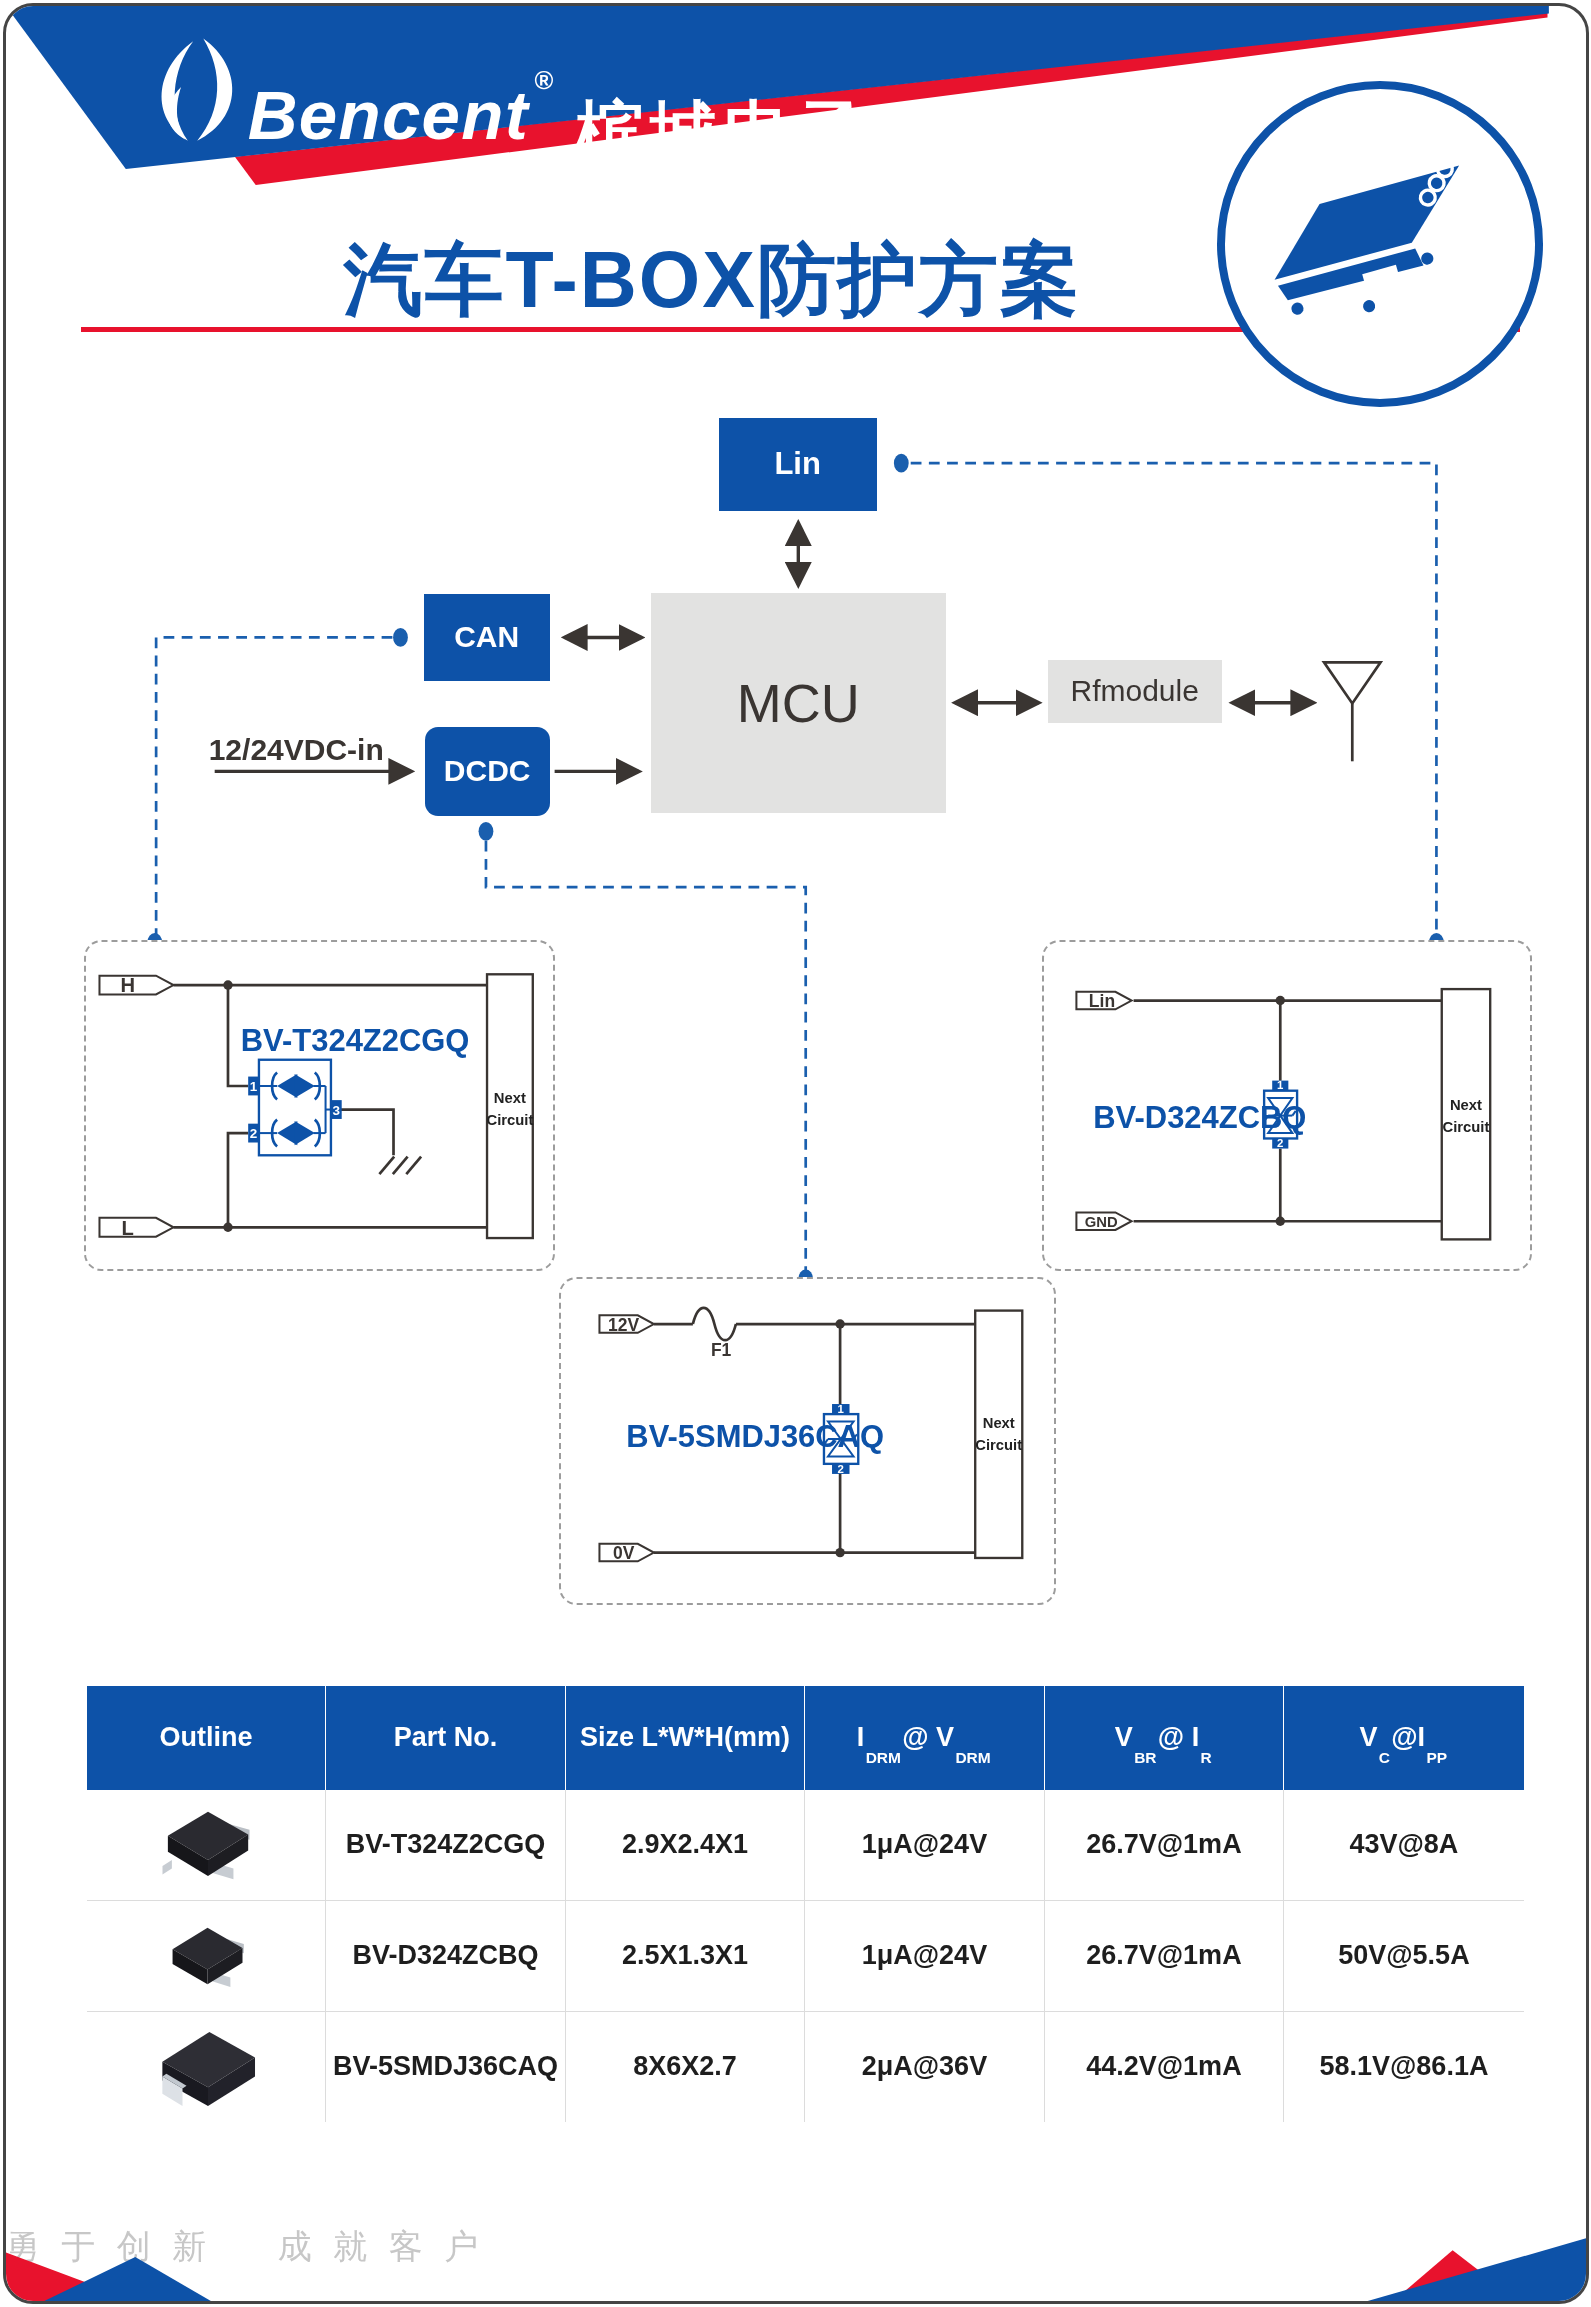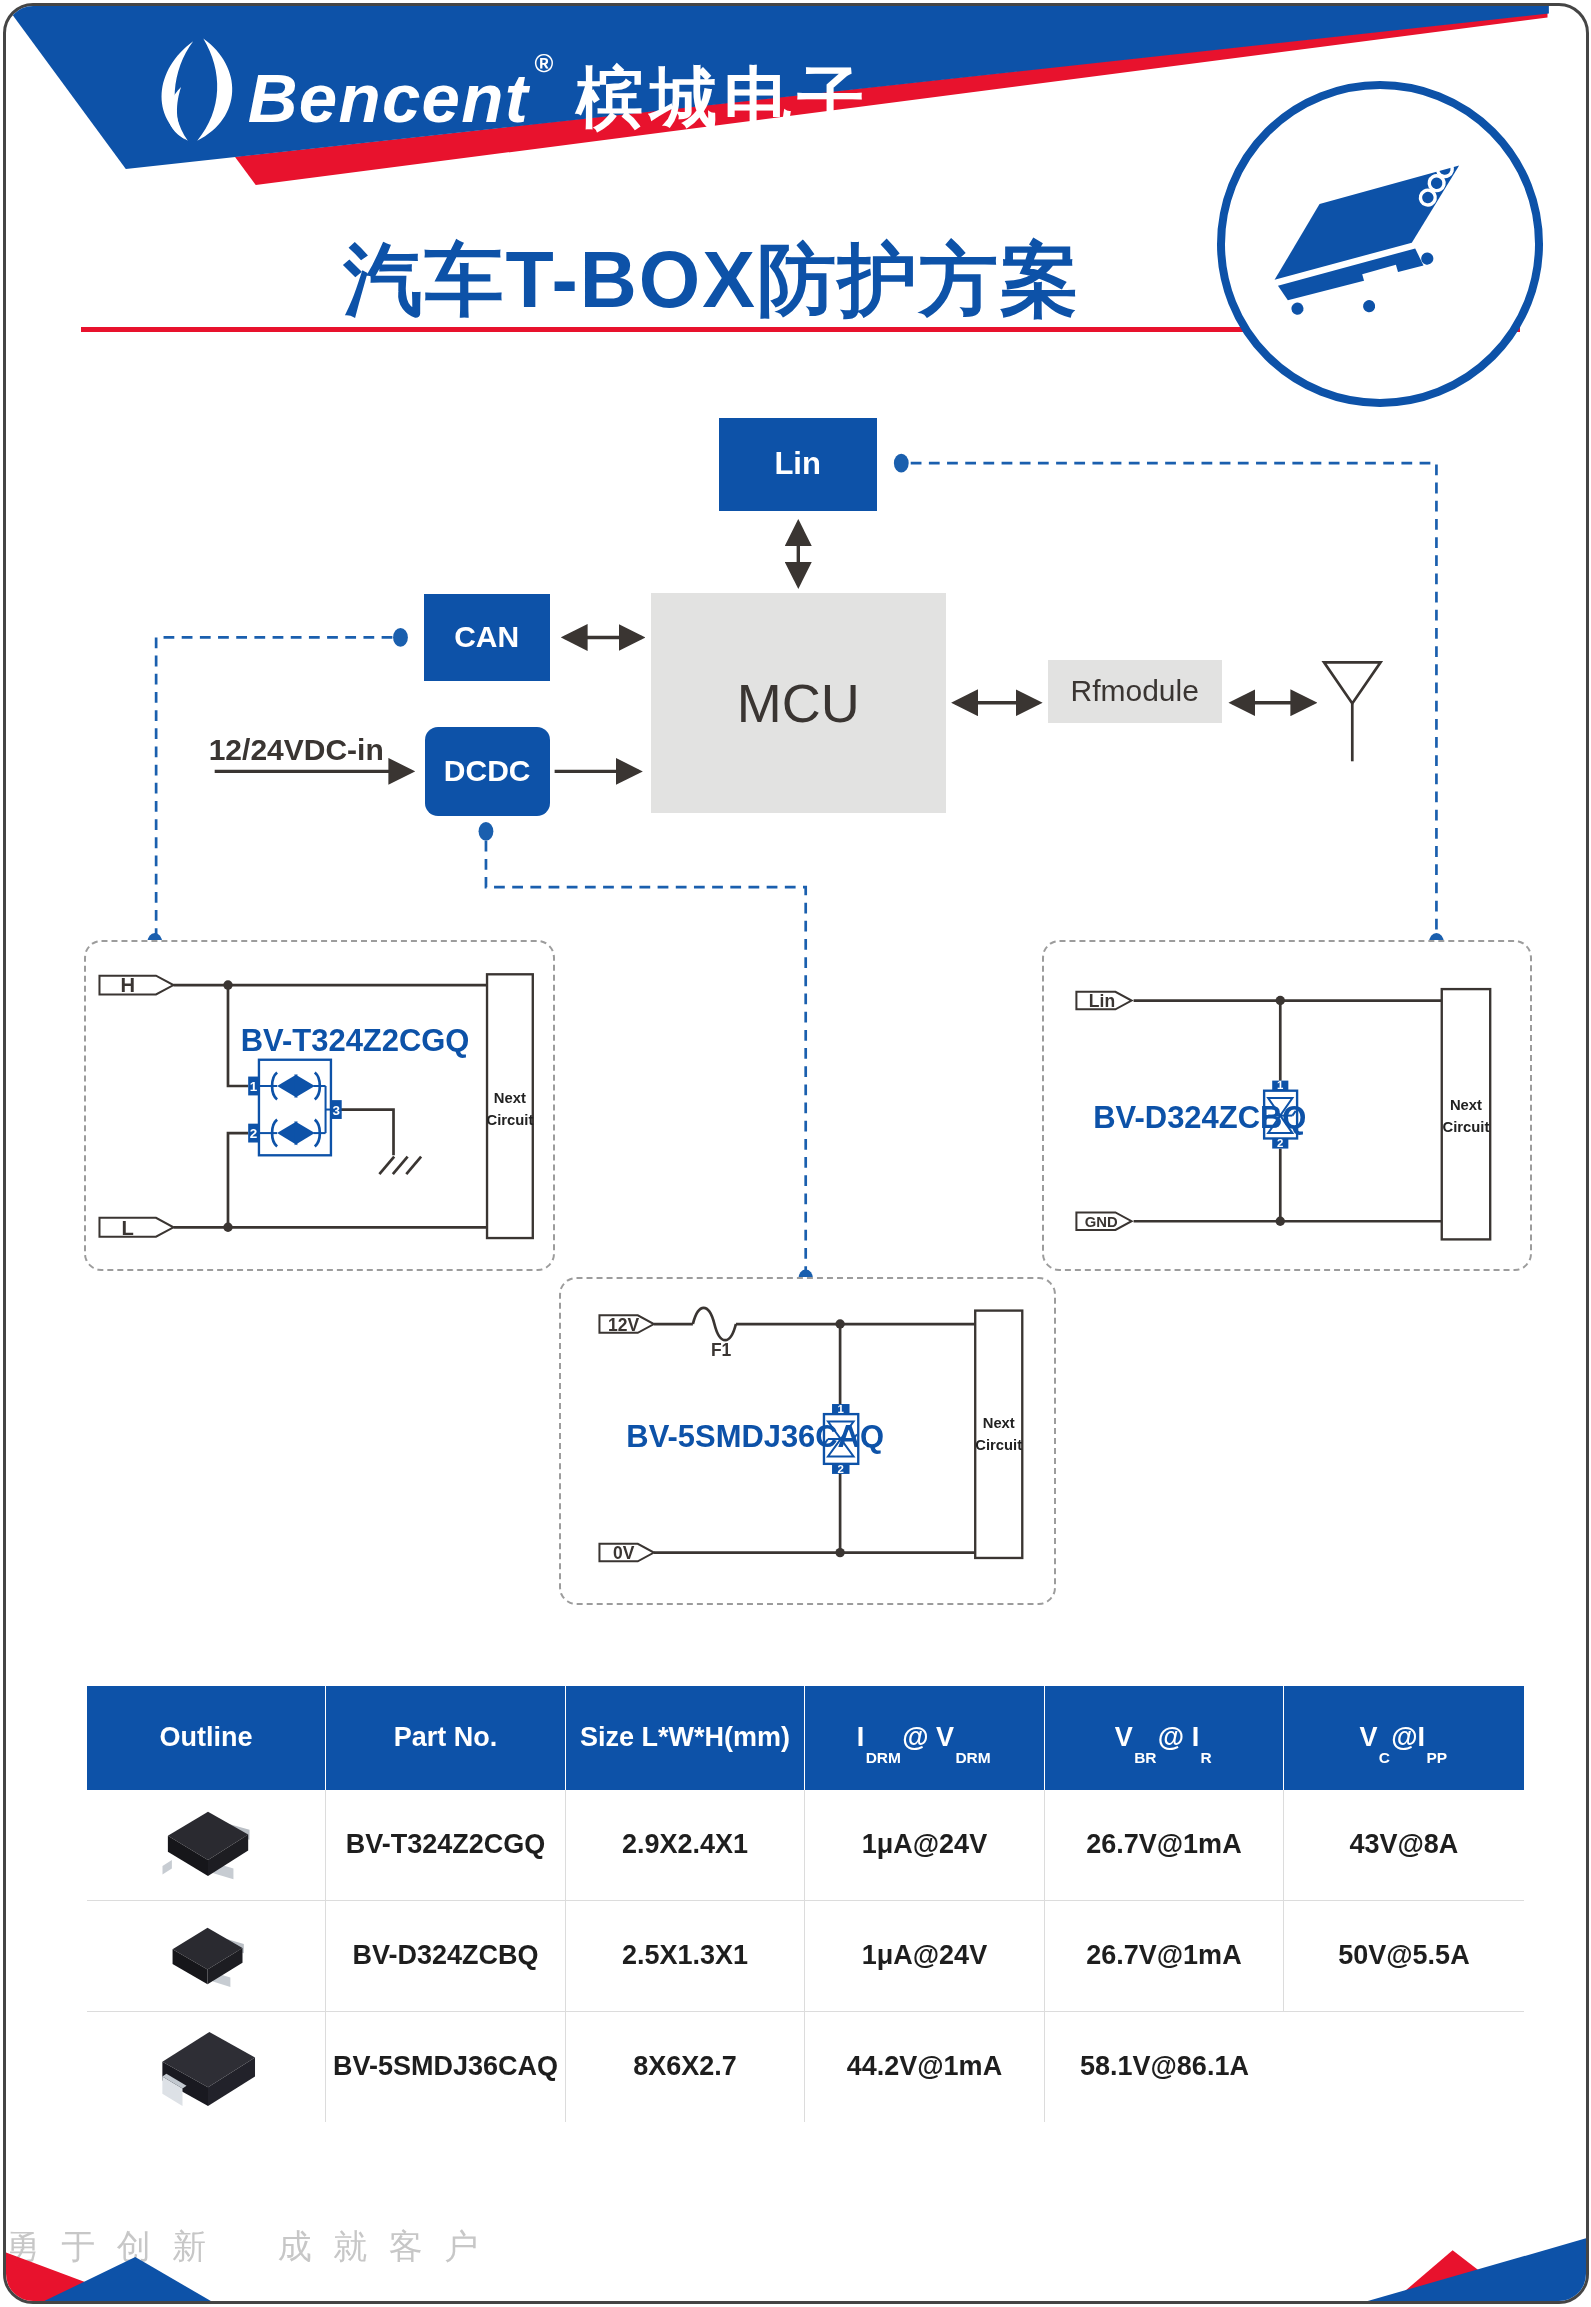--- a/index.html
+++ b/index.html
@@ -4,21 +4,21 @@
 <style>
   html,body{margin:0;padding:0;background:#fff;}
   body{width:1592px;height:2307px;position:relative;font-family:"Liberation Sans",sans-serif;}
   .page{position:absolute;inset:2.7px;border:3.4px solid #454545;border-radius:30px;overflow:hidden;background:#fff;}
   .abs{position:absolute;}
   svg{display:block;}
   
   .brand-text{position:absolute;left:242px;top:47px;display:flex;align-items:center;color:#fff;white-space:nowrap;}
   .brand-en{font-style:italic;font-weight:900;font-size:69px;letter-spacing:1.3px;}
   .brand-reg{font-size:25.6px;font-weight:700;margin-left:5.4px;transform:translateY(-35px);display:inline-block;}
-  .brand-cn{font-weight:900;font-size:67px;letter-spacing:6.7px;margin-left:23px;}
+  .brand-cn{font-weight:900;font-size:67px;letter-spacing:6.7px;margin-left:23px;margin-top:34px;}
   .page-title{position:absolute;left:202px;top:222px;width:1009px;text-align:center;font-size:79px;font-weight:900;color:#0d52a8;letter-spacing:2px;white-space:nowrap;}
   .red-rule{position:absolute;left:75px;top:321px;width:1439px;height:5.4px;background:#e8122d;}
   .tbox-circle{position:absolute;left:1211px;top:75px;width:310px;height:310px;border:8.7px solid #0d52a8;border-radius:50%;background:#fff;}
   
   .bbox{position:absolute;display:flex;align-items:center;justify-content:center;font-weight:700;color:#fff;background:#0d52a8;}
   .gbox{position:absolute;display:flex;align-items:center;justify-content:center;font-weight:500;color:#3a3532;background:#e2e2e1;}
   .dc-label{position:absolute;left:203px;top:727px;width:209px;font-size:30px;font-weight:700;color:#3a3532;white-space:nowrap;}
   
   .circuit{position:absolute;border:2px dashed #9c9c9c;border-radius:17.5px;background:#fff;}
   
@@ -319,20 +319,21 @@
         <svg width="128" height="94" viewBox="0 0 190 140">
           <polygon points="30,62 100,18 168,56 98,100" fill="#2e2e35"></polygon>
           <polygon points="30,62 98,100 98,128 30,90" fill="#191920"></polygon>
           <polygon points="98,100 168,56 168,84 98,128" fill="#22222a"></polygon>
           <polygon points="30,84 60,102 60,128 30,110" fill="#dde1e6"></polygon>
           <polygon points="30,84 60,102 66,98 36,80" fill="#c2c8cf"></polygon>
         </svg>
       </div>
       <div class="tb-cell last-row">BV-5SMDJ36CAQ</div>
       <div class="tb-cell last-row">8X6X2.7</div>
+      <div class="tb-cell last-row">2μA@36V</div>
       <div class="tb-cell last-row">44.2V@1mA</div>
       <div class="tb-cell last-col last-row">58.1V@86.1A</div>
     </div>
   </div>
 
   <div class="slogan">
     <span>勇于创新</span>
     <span>成就客户</span>
   </div>
   <svg class="abs" style="left:0;top:2140px;" width="1592" height="167" viewBox="0 0 2365 248">

